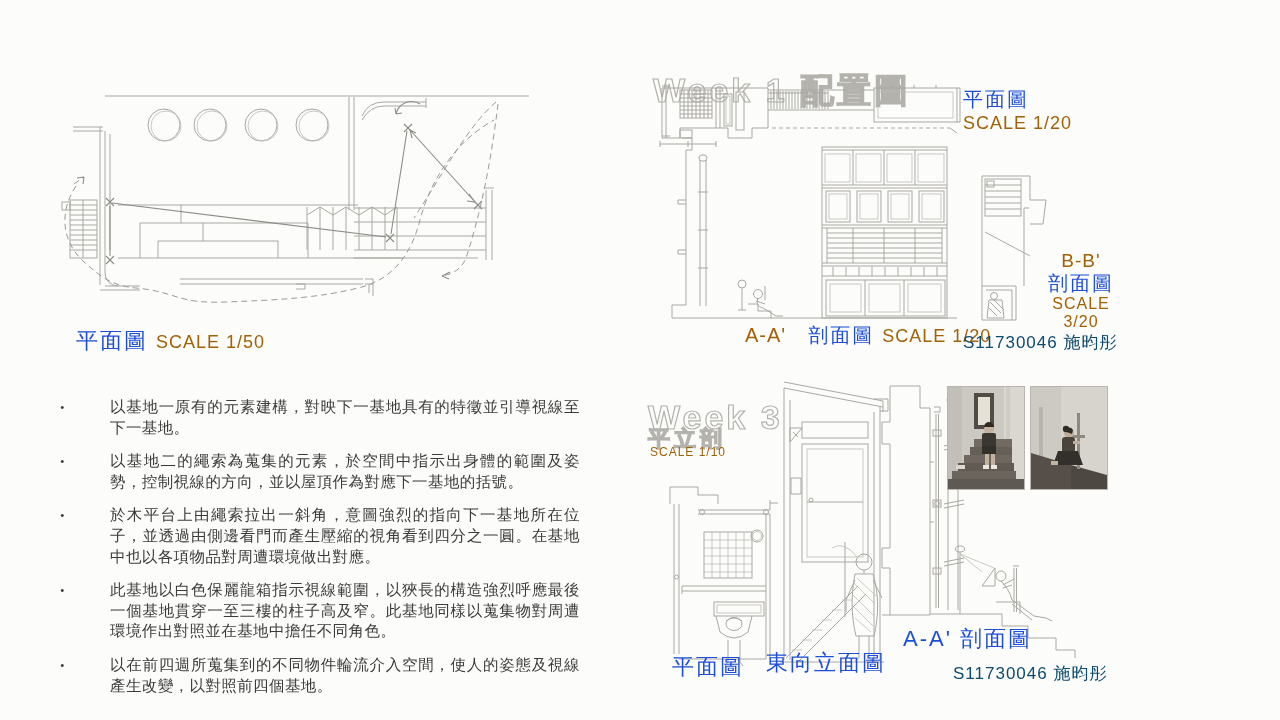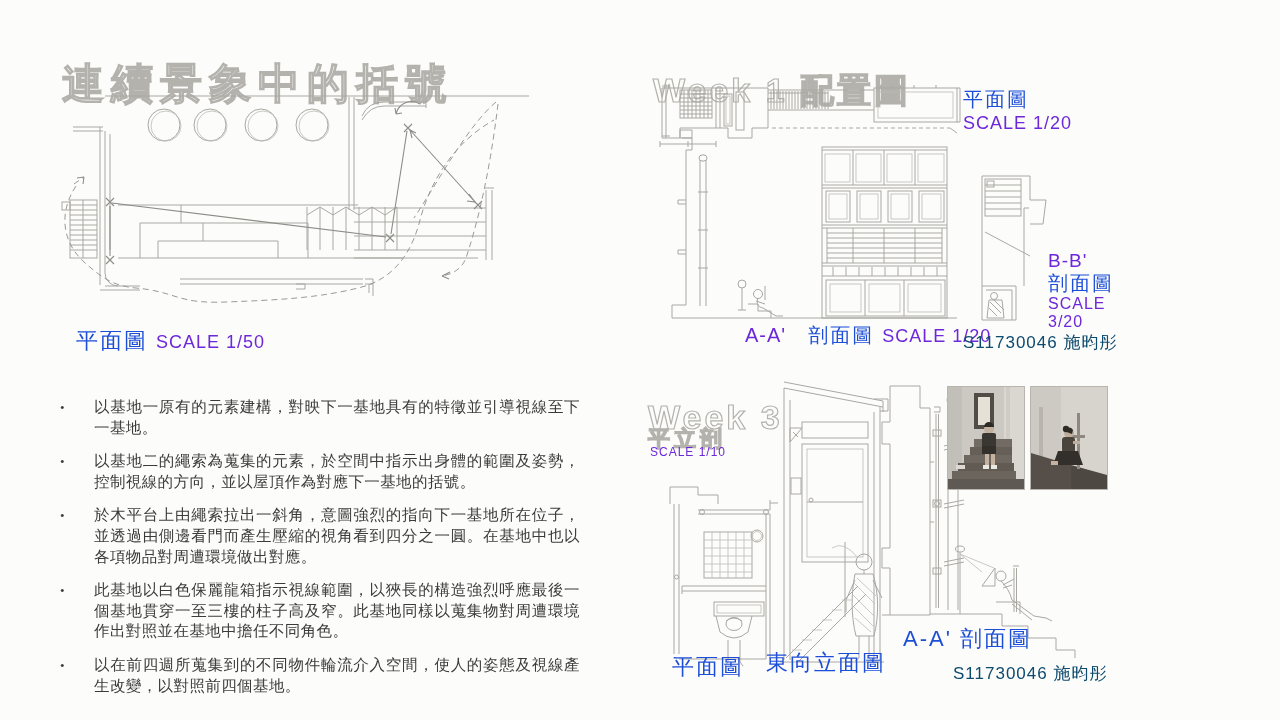--- a/index.html
+++ b/index.html
@@ -18,47 +18,46 @@
     letter-spacing:6px;
     white-space:nowrap;
   }
   .t-main{font-size:42px;top:28px;left:62px;letter-spacing:7px;}
   .t-config{font-size:34px;top:40px;left:653px;letter-spacing:3px;}
   .t-week2{font-size:34px;top:370px;left:648px;letter-spacing:3px;}
   .t-pls{font-size:22px;top:406px;left:648px;letter-spacing:4px;}
 
   
   .cjk-label{color:#1d4ed8;font-size:22px;letter-spacing:2px;white-space:nowrap;}
-  .latin-label{color:#6d28d9;font-size:18px;letter-spacing:1px;white-space:nowrap;}
+  .latin-label{color:#a16207;font-size:18px;letter-spacing:1px;white-space:nowrap;text-align:center;}
   .label-row{display:flex;align-items:baseline;gap:8px;white-space:nowrap;}
   .small-cjk{font-size:20px;}
   .student{color:#0c4a6e;font-size:17px;letter-spacing:1px;white-space:nowrap;}
 
   
   .bullets{left:60px;top:397px;width:520px;color:#3b3b3b;
            font-family:"Liberation Serif",serif;font-size:15.5px;line-height:1.33;}
   .bullet-item{display:flex;margin-bottom:13px;}
   .bullet-marker{width:34px;flex:0 0 34px;font-size:13px;padding-top:2px;}
-  .bullet-text{flex:1;letter-spacing:0.4px;text-align:justify;}
+  .bullet-text{flex:1;letter-spacing:0.4px;text-align:justify;margin-left:16px;}
 
   svg{display:block;}
   .pencil{stroke:#a9a8a2;stroke-width:1;fill:none;}
   .pencil-light{stroke:#bcbbb5;stroke-width:0.8;fill:none;}
   .pencil-dark{stroke:#8d8c87;stroke-width:1.1;fill:none;}
   .dashed{stroke:#9b9a95;stroke-width:1;fill:none;stroke-dasharray:6 4;}
 
   .photo-frame{display:flex;gap:5px;}
   .photo{border:1px solid #b9b5ae;background:#d6d2cc;}
 </style>
 </head>
 <body>
 
 <div class="canvas">
 
-  <h1 class="abs outline-title t-main">連續景象中的括號</h1>
 
   <svg class="abs" style="left:58px;top:90px;" width="525" height="245" viewBox="0 0 525 245">
     <g class="pencil">
       <path d="M47,6 H471"></path>
       <circle cx="106" cy="35" r="16"></circle>
         <circle cx="108" cy="36" r="15" class="pencil-light"></circle>
       <circle cx="152" cy="35" r="16"></circle>
         <circle cx="154" cy="36" r="15" class="pencil-light"></circle>
       <circle cx="203" cy="35" r="16"></circle>
         <circle cx="205" cy="36" r="15" class="pencil-light"></circle>

